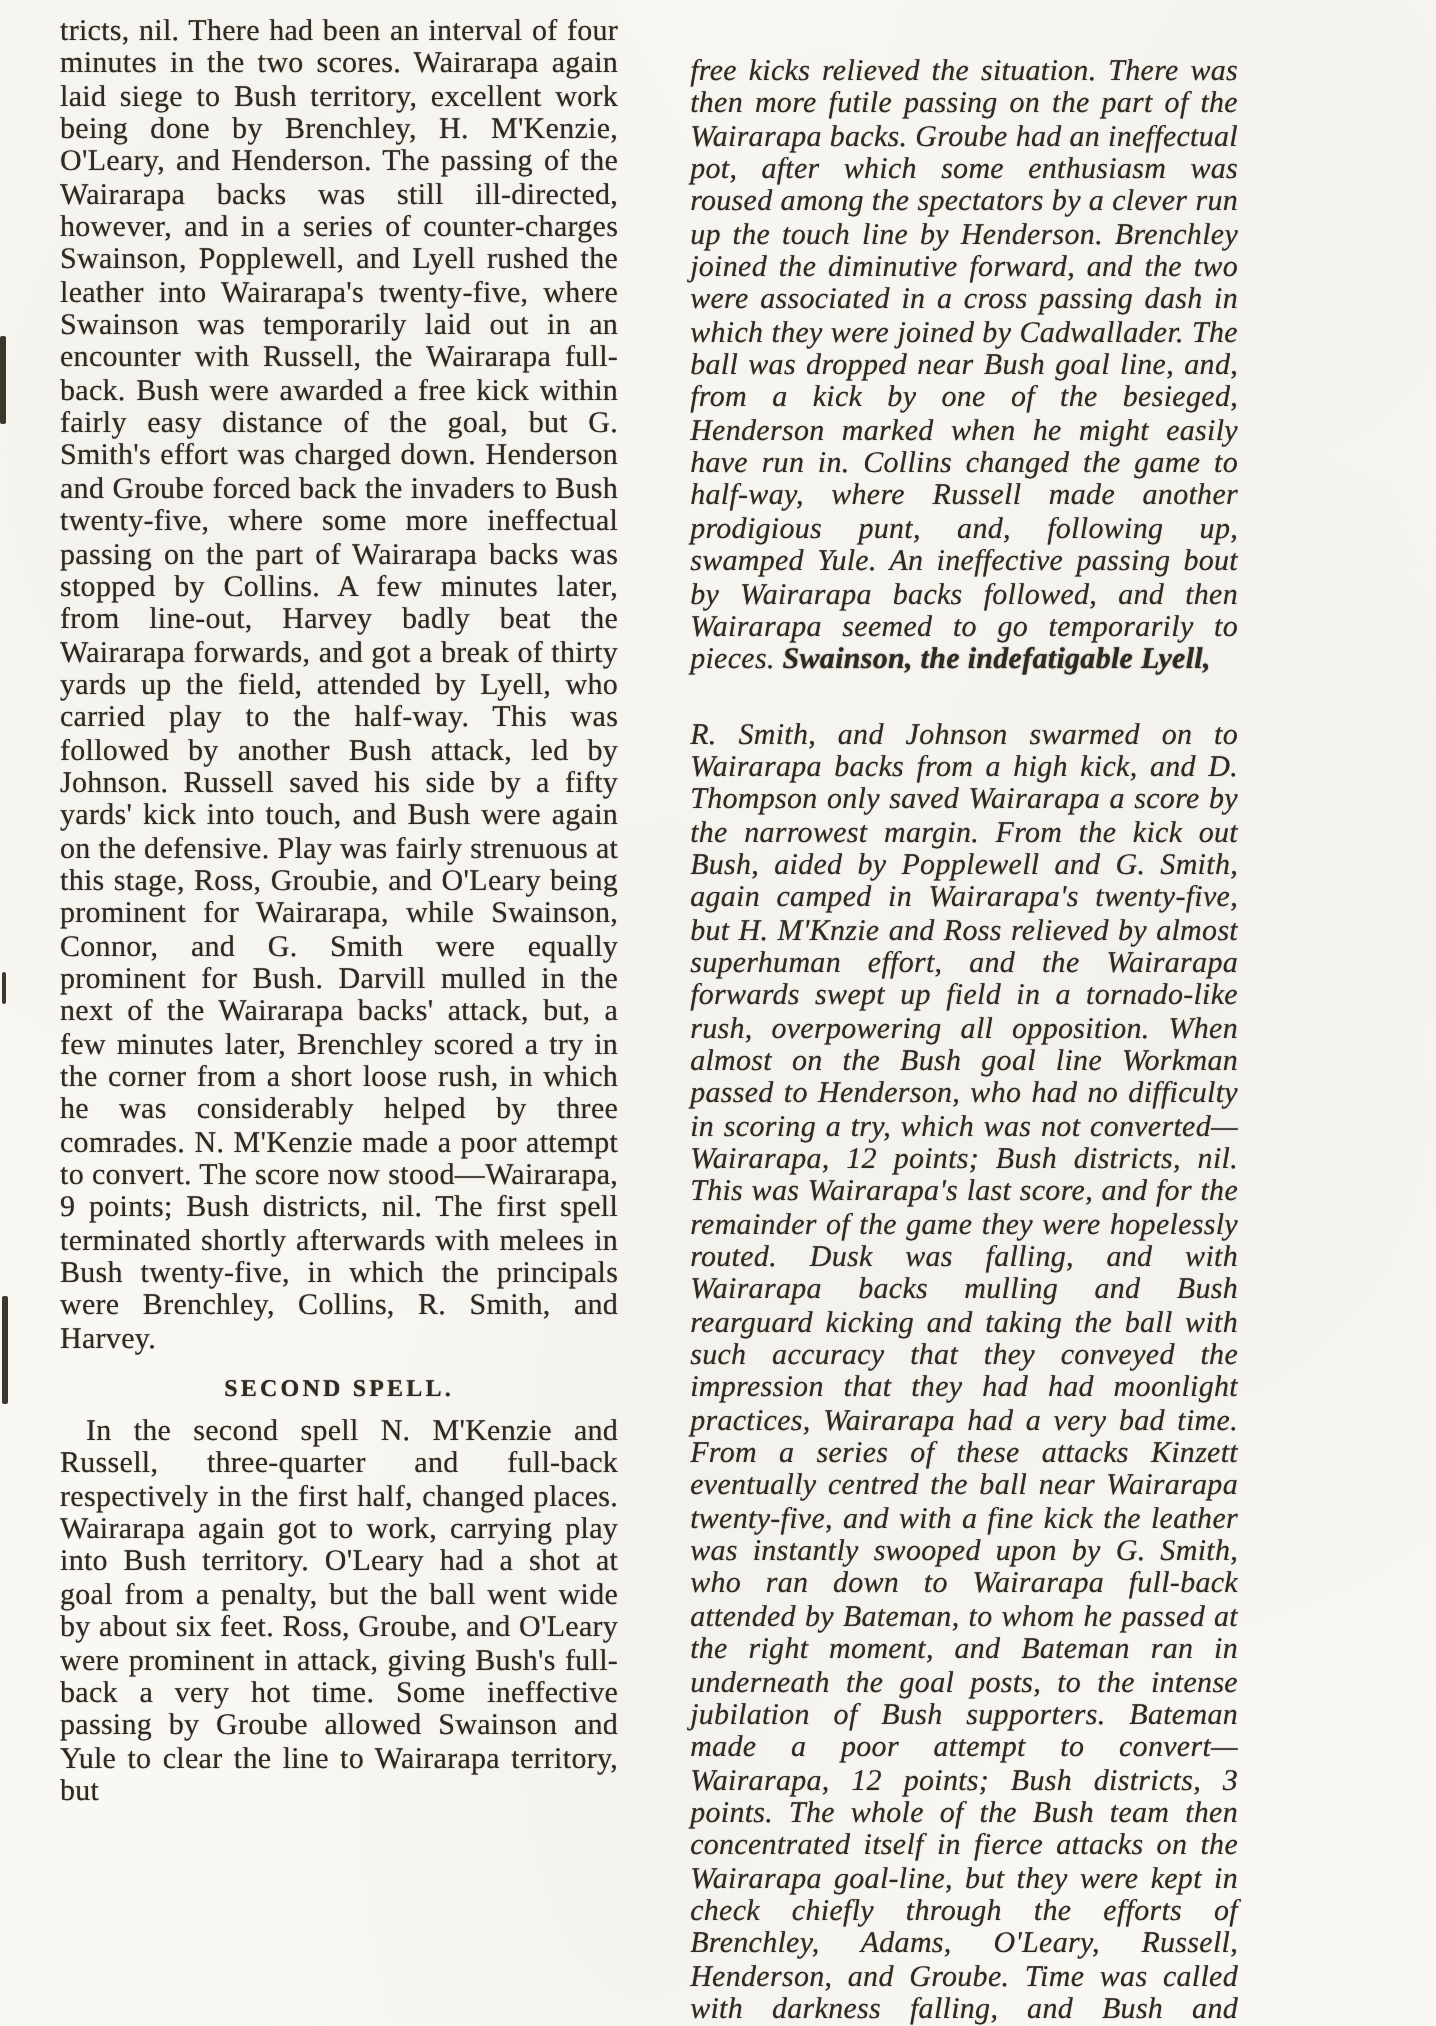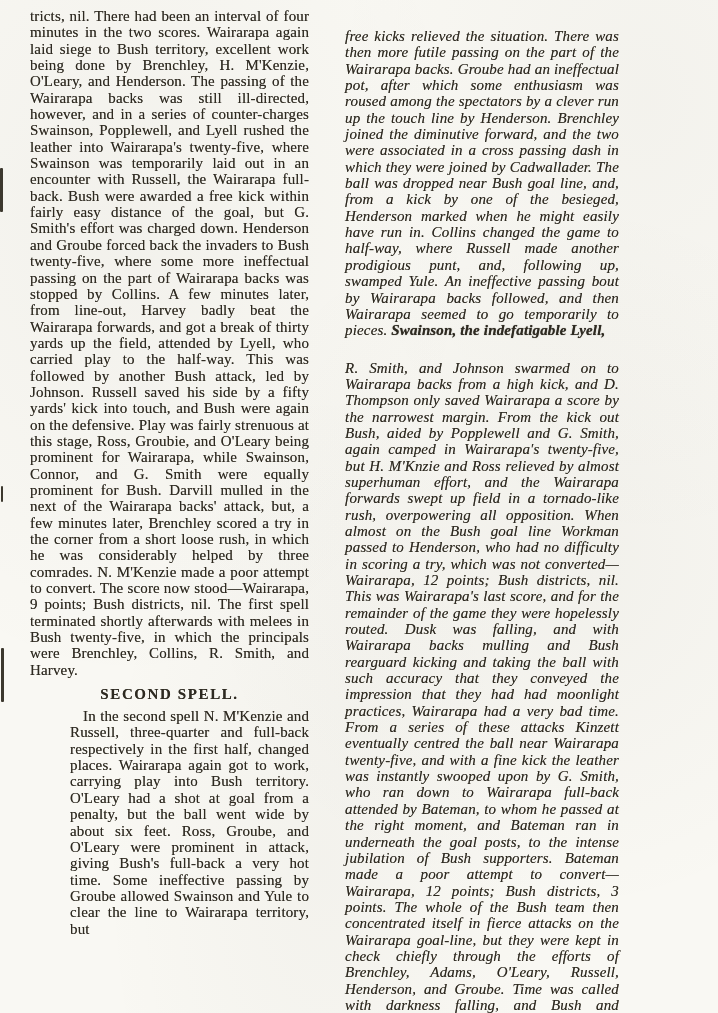--- a/index.html
+++ b/index.html
@@ -42,29 +42,28 @@
   p.para {
     margin: 0;
     text-align: justify;
     font-size: 15px;
     line-height: 16.35px;
     letter-spacing: 0.15px;
     text-shadow: 0 0 0.55px rgba(46,42,33,0.6);
   }
   p.para.indent {
     text-indent: 13px;
-    margin-left: 40px;
   }
   p.para.gap-top {
     margin-top: 21px;
   }
   .section-heading {
     margin: 7px 0 5px 0;
     text-align: center;
-    font-size: 15px;
+    font-size: 12px;
     font-weight: bold;
     letter-spacing: 1.6px;
     line-height: 18px;
     text-shadow: 0 0 0.6px rgba(46,42,33,0.65);
   }
   .emph-heavy {
     font-weight: bold;
     text-shadow: 0 0 0.8px rgba(30,27,20,0.8);
   }
   .scan-artifact {

